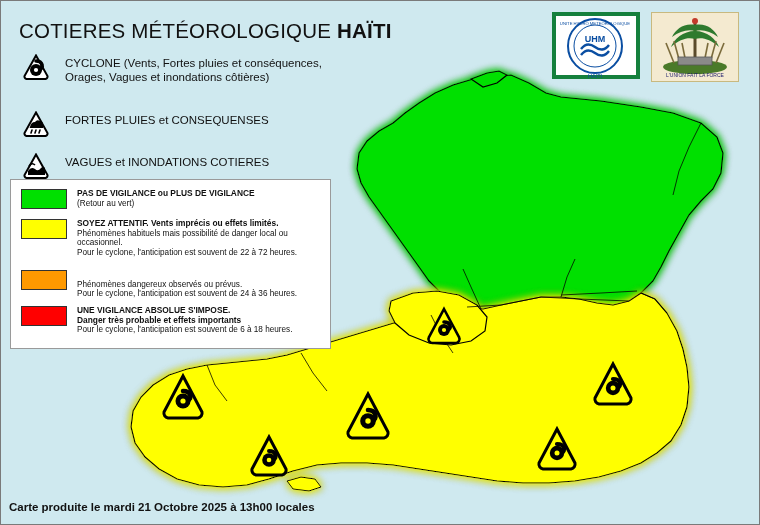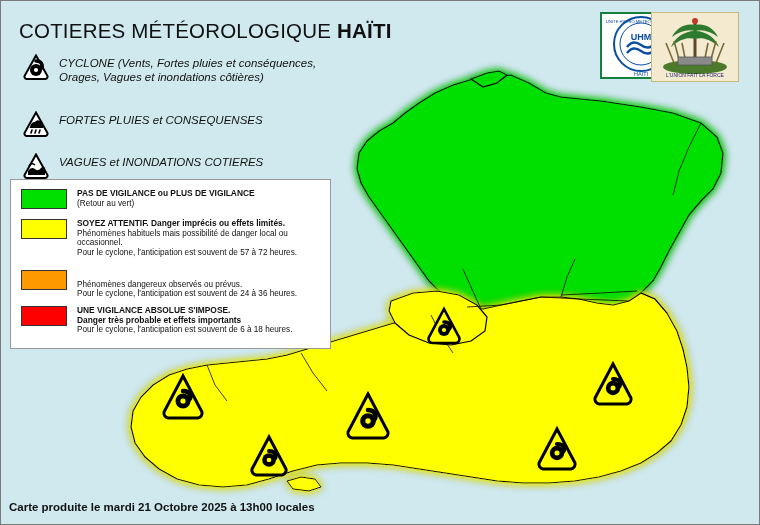--- a/index.html
+++ b/index.html
@@ -21,33 +21,33 @@
   .title {
     position:absolute; left:18px; top:18px;
     font-size:20.5px; letter-spacing:0.2px;
     color:#111;
     white-space:nowrap;
   }
   .title .strong { font-weight:bold; }
 
   
   .logo-uhm {
-    position:absolute; left:551px; top:11px; width:80px; height:67px;
-    background:#ffffff; border:2px solid #15803d;margin-left:48px;
+    position:absolute; left:551px; top:11px; width:88px; height:67px;
+    background:#ffffff; border:4px solid #15803d;
   }
   .logo-haiti {
     position:absolute; left:650px; top:11px; width:88px; height:70px;
     background:#f3e9c8; border:1px solid #c8b97f;
     overflow:hidden;
   }
 
   
   .phen {
     position:absolute; left:22px;
-    display:flex; align-items:flex-start; gap:10px;font-style:italic;
+    display:flex; align-items:flex-start; gap:16px;
   }
   .phen-1 { top:53px; }
   .phen-2 { top:110px;text-align:right; }
   .phen-3 { top:152px; }
   .phen-txt {
     font-size:11.5px; color:#111; line-height:14px; padding-top:2px;
     white-space:pre-line;
   }
 
   .tri-ico { width:26px; height:26px; flex:0 0 26px; }
@@ -261,24 +261,24 @@
       <span class="sw" style="background:#00e000"></span>
       <span class="leg-txt">
         <b>PAS DE VIGILANCE ou PLUS DE VIGILANCE</b><br>
         <span>(Retour au vert)</span>
       </span>
     </div>
 
     <div class="legend-row r2">
       <span class="sw" style="background:#ffff00"></span>
       <span class="leg-txt">
-        <b>SOYEZ ATTENTIF. Danger imprécis ou  effets limités.</b><br>
+        <b>SOYEZ ATTENTIF. Vents imprécis ou  effets limités.</b><br>
         <span>Phénomènes habituels mais possibilité de danger local ou</span><br>
         <span>occasionnel.</span><br>
-        <span>Pour le cyclone, l'anticipation est souvent de 57 à 72 heures.</span>
+        <span>Pour le cyclone, l'anticipation est souvent de 22 à 72 heures.</span>
       </span>
     </div>
 
     <div class="legend-row r3">
       <span class="sw" style="background:#ff9900"></span>
       <span class="leg-txt">
         <br>
         <span>Phénomènes dangereux observés ou prévus.</span><br>
         <span>Pour le cyclone, l'anticipation est souvent de 24 à 36 heures.</span>
       </span>

